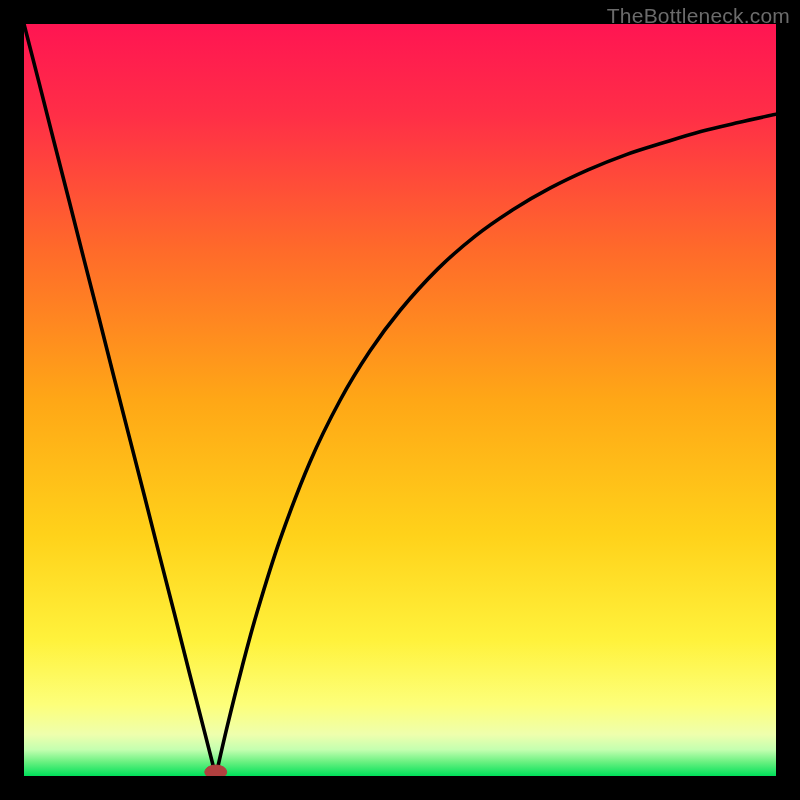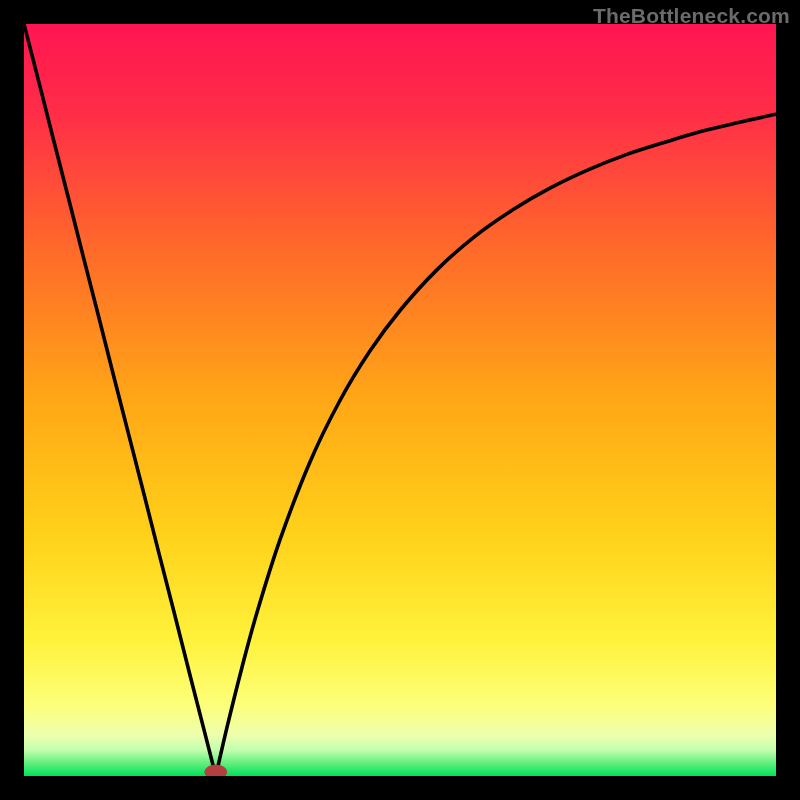--- a/index.html
+++ b/index.html
@@ -25,21 +25,21 @@
     top: 0;
     width: 752px;
     height: 752px;
   }
   .watermark {
     position: absolute;
     top: 4px;
     right: 10px;
     color: #6b6b6b;
     font-size: 21px;
-    font-weight: 700;
+    font-weight: 400;
     letter-spacing: 0.2px;
     user-select: none;
   }
   svg { display: block; }
 </style>
 </head>
 <body>
 
 <div class="frame">
   <svg class="plot" viewBox="0 0 752 752" preserveAspectRatio="none">

